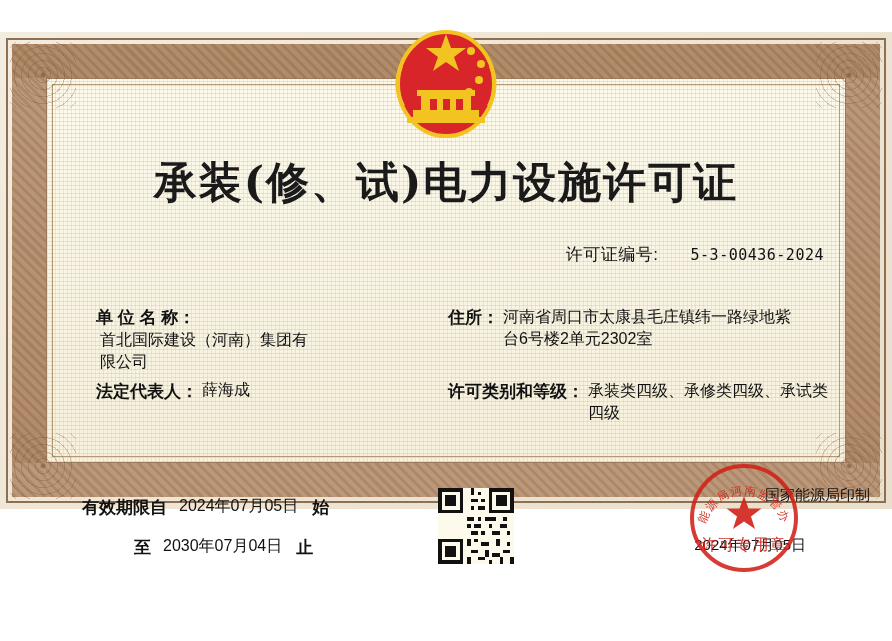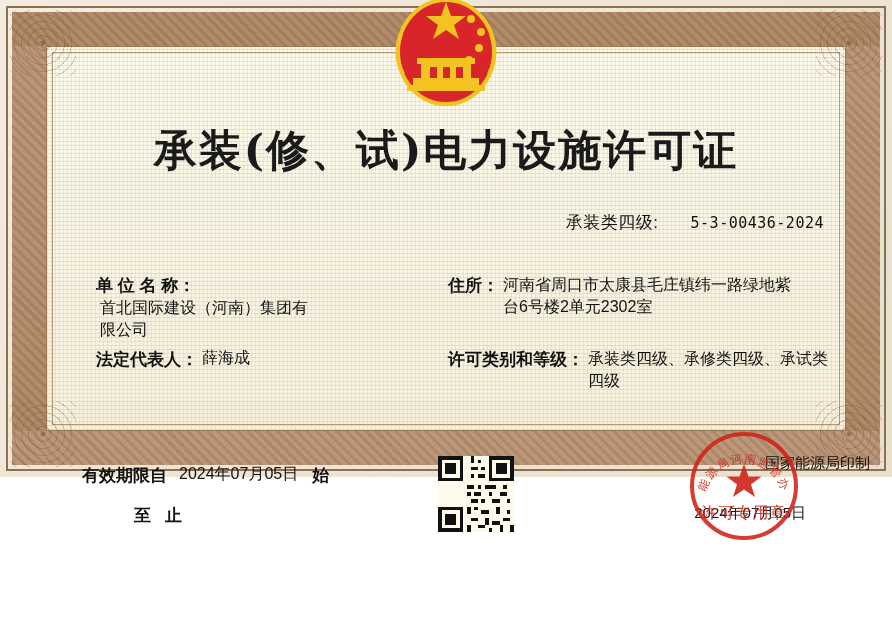--- a/index.html
+++ b/index.html
@@ -8,20 +8,21 @@
     background:#ffffff;
     font-family:"Liberation Sans","DejaVu Sans",sans-serif;
     overflow:hidden;
   }
   .cert{
     position:relative;
     width:892px;height:477px;
     box-sizing:border-box;
     background:
       linear-gradient(135deg,#f3ece0 0%,#efe6d6 40%,#e9dfcd 100%);
+    margin-top: 32px;
   }
   
   .frame-outer{
     position:absolute;left:6px;top:6px;right:6px;bottom:6px;
     border:2px solid #8d6f52;
     box-sizing:border-box;
   }
   
   .frame-band{
     position:absolute;left:12px;top:12px;right:12px;bottom:12px;
@@ -146,21 +147,21 @@
     <rect x="73" y="73" width="7" height="11" fill="#d8252a"></rect>
     <path d="M18 40 Q10 60 20 80" stroke="#f3c421" stroke-width="4" fill="none"></path>
     <path d="M108 40 Q116 60 106 80" stroke="#f3c421" stroke-width="4" fill="none"></path>
   </svg>
 
   <div class="content">
 
     <div class="title">承装(修、试)电力设施许可证</div>
 
     <div class="cert-no">
-      <span>承装类四级:</span><span class="mono">5-3-00436-2024</span>
+      <span>许可证编号:</span><span class="mono">5-3-00436-2024</span>
     </div>
 
     <div class="row r-name">
       <span class="lbl">单 位 名 称：</span>
       <span class="val">首北国际建设（河南）集团有限公司</span>
     </div>
 
     <div class="row r-addr">
       <span class="lbl">住所：</span>
       <span class="val">河南省周口市太康县毛庄镇纬一路绿地紫台6号楼2单元2302室</span>
@@ -178,20 +179,21 @@
 
 
     <div class="row r-from">
       <span class="lbl">有效期限自</span>
       <span class="val" style="margin-left:12px">2024年07月05日</span>
       <span class="lbl" style="margin-left:14px">始</span>
     </div>
 
     <div class="row r-to">
       <span class="lbl">至</span>
+      <span class="val" style="margin-left:12px">2030年07月04日</span>
       <span class="lbl" style="margin-left:14px">止</span>
     </div>
 
     <div class="issue-date">2024年07月05日</div>
 
     <svg class="qr" viewBox="0 0 21 21" shape-rendering="crispEdges">
       <rect width="21" height="21" fill="#fdfaec"></rect>
       <g fill="#111">
         <rect x="0" y="0" width="7" height="1"></rect>
           <rect x="0" y="6" width="7" height="1"></rect>

